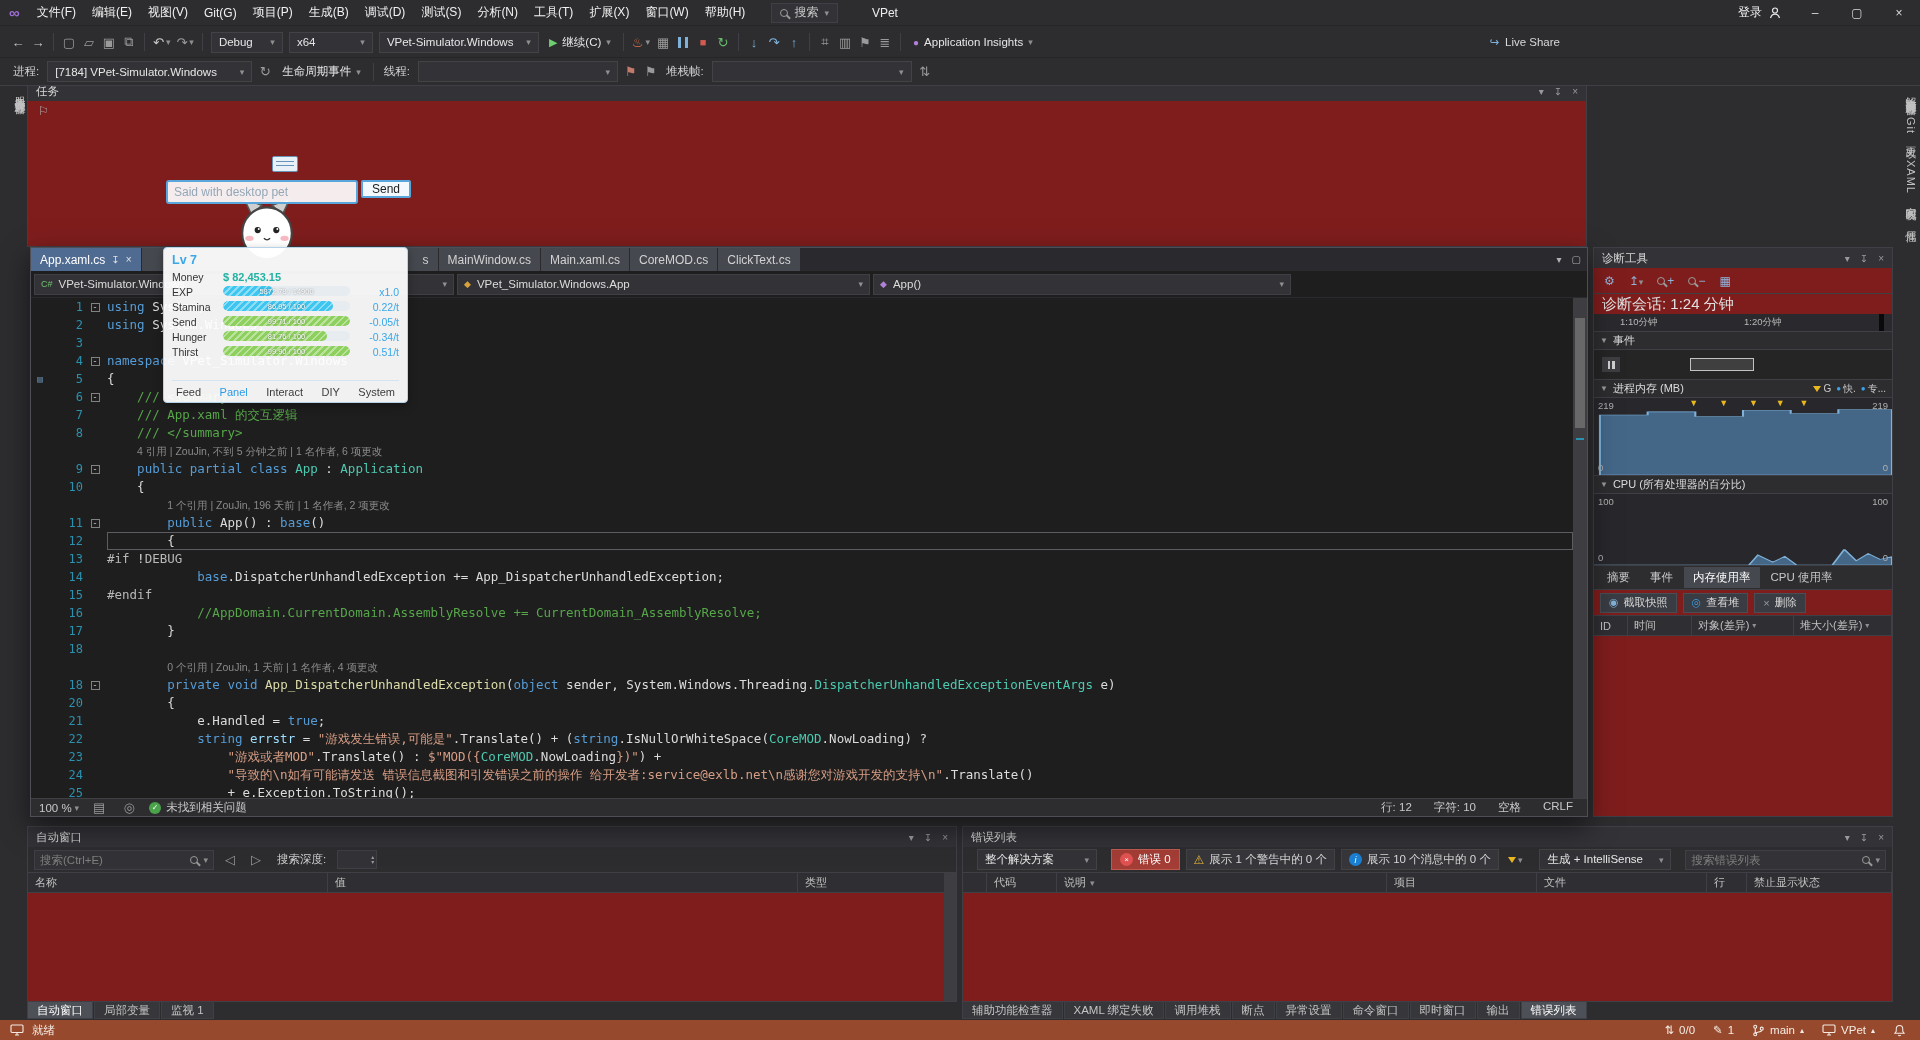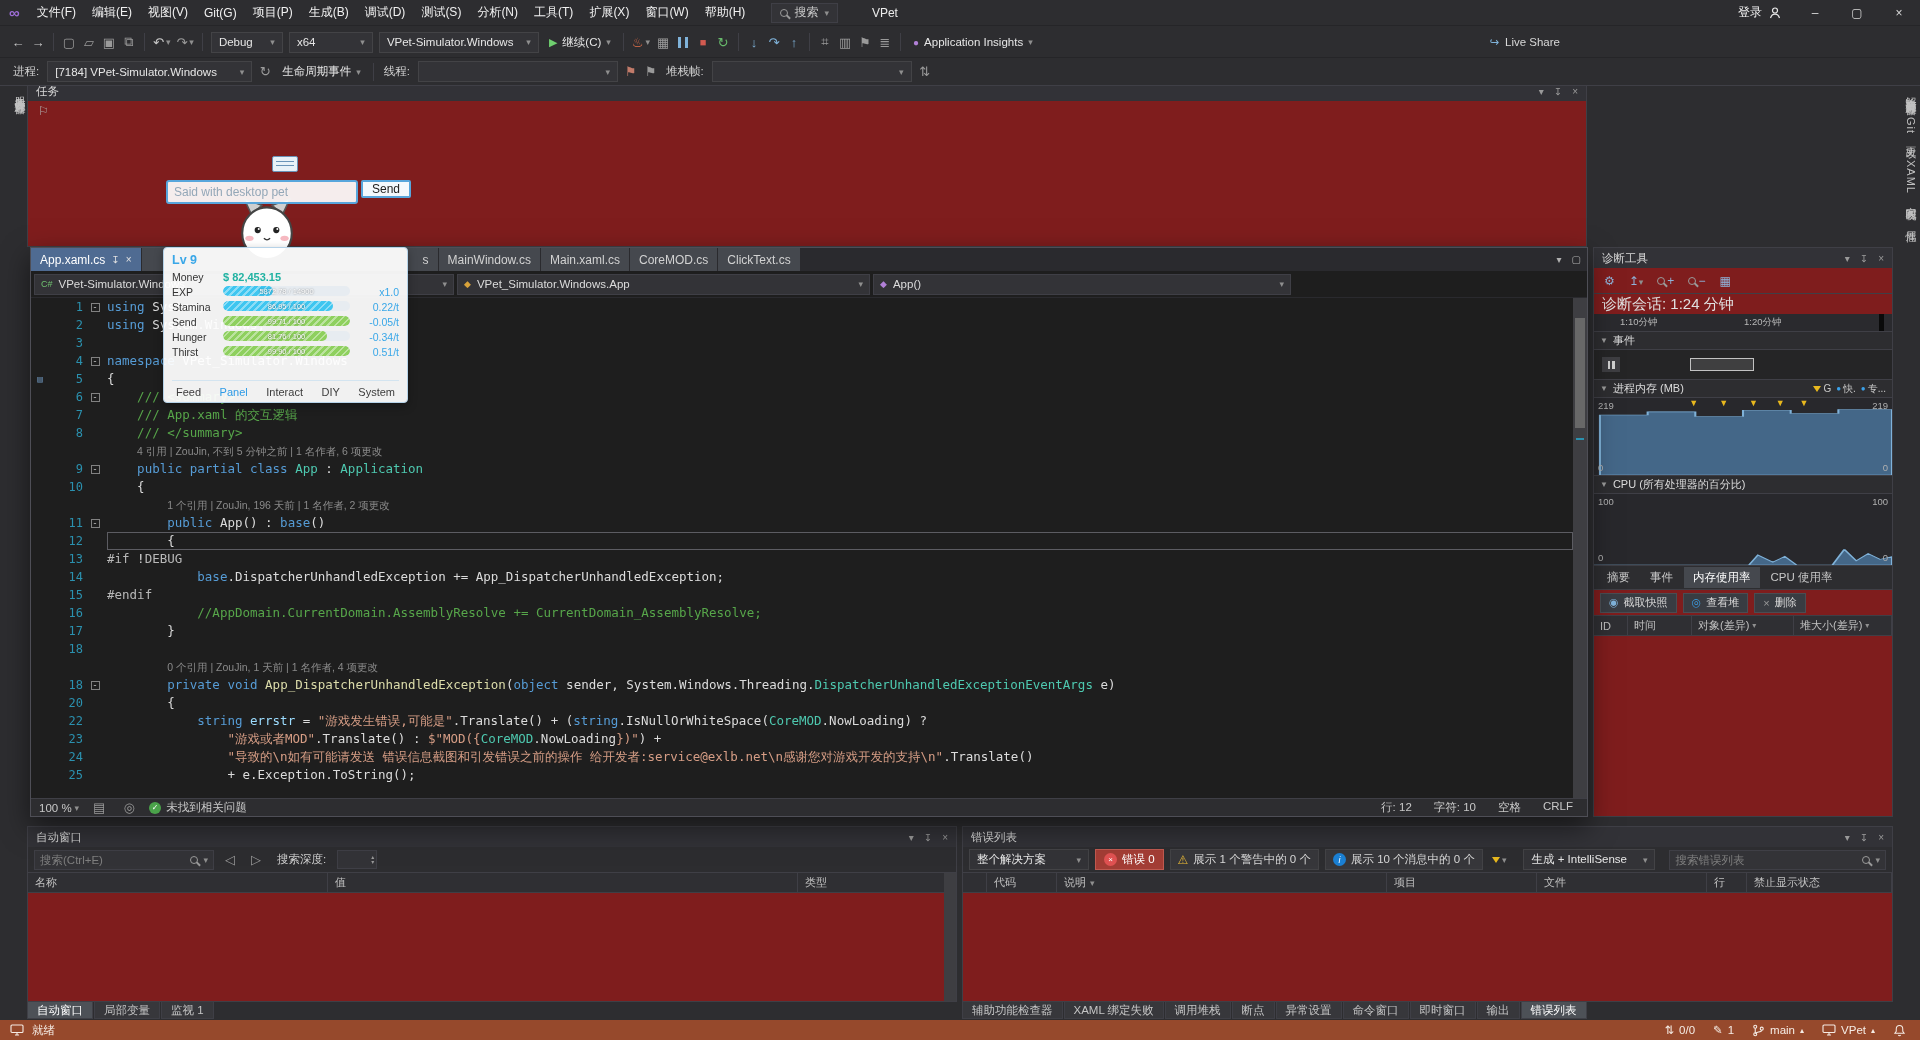--- a/index.html
+++ b/index.html
@@ -510,20 +510,26 @@
           <span class="ctext"><span class="tk-p">        </span><span class="tk-k">private</span><span class="tk-p"> </span><span class="tk-k">void</span><span class="tk-p"> </span><span class="tk-m">App_DispatcherUnhandledException</span><span class="tk-p">(</span><span class="tk-k">object</span><span class="tk-p"> sender, System.Windows.Threading.</span><span class="tk-t">DispatcherUnhandledExceptionEventArgs</span><span class="tk-p"> e)</span></span>
         </div>
         <div class="code-row">
           <span class="bpm"></span>
           <span class="lnum">20</span>
           <span class="foldc"></span>
           <span class="ctext"><span class="tk-p">        {</span></span>
         </div>
         <div class="code-row">
           <span class="bpm"></span>
+          <span class="lnum">21</span>
+          <span class="foldc"></span>
+          <span class="ctext"><span class="tk-p">            e.Handled = </span><span class="tk-k">true</span><span class="tk-p">;</span></span>
+        </div>
+        <div class="code-row">
+          <span class="bpm"></span>
           <span class="lnum">22</span>
           <span class="foldc"></span>
           <span class="ctext"><span class="tk-p">            </span><span class="tk-k">string</span><span class="tk-p"> </span><span class="tk-v">errstr</span><span class="tk-p"> = </span><span class="tk-s">"游戏发生错误,可能是"</span><span class="tk-p">.Translate() + (</span><span class="tk-k">string</span><span class="tk-p">.IsNullOrWhiteSpace(</span><span class="tk-t">CoreMOD</span><span class="tk-p">.NowLoading) ?</span></span>
         </div>
         <div class="code-row">
           <span class="bpm"></span>
           <span class="lnum">23</span>
           <span class="foldc"></span>
           <span class="ctext"><span class="tk-p">                </span><span class="tk-s">"游戏或者MOD"</span><span class="tk-p">.Translate() : </span><span class="tk-s">$"MOD({</span><span class="tk-t">CoreMOD</span><span class="tk-p">.NowLoading</span><span class="tk-s">})"</span><span class="tk-p">) +</span></span>
         </div>
@@ -704,21 +710,21 @@
 <div id="errlist" class="panel">
   <div class="ptitle">
     <span>错误列表</span>
     <span class="pticons">
       <span>▾</span>
       <span>↧</span>
       <span>×</span>
     </span>
   </div>
   <div class="pan-toolbar">
-    <div class="tdrop w120" style="margin:0">
+    <div class="tdrop w120" style="margin:8px">
         <span>整个解决方案</span>
         <i class="chev">▾</i>
       </div>
     <div class="errbtn">
         <span class="err-ic">×</span>
         <span>错误 0</span>
       </div>
     <div class="filtbtn">
         <span class="warn-ic">⚠</span>
         <span>展示 1 个警告中的 0 个</span>
@@ -820,21 +826,21 @@
   <ellipse cx="28" cy="36" rx="24" ry="25" fill="#ffffff" stroke="#444" stroke-width="2"></ellipse>
   <circle cx="19" cy="33" r="3" fill="#222"></circle>
   <circle cx="37" cy="33" r="3" fill="#222"></circle>
   <circle cx="20" cy="32" r="1" fill="#fff"></circle>
   <circle cx="38" cy="32" r="1" fill="#fff"></circle>
   <ellipse cx="11" cy="41" rx="4" ry="2.5" fill="#f6b8c0"></ellipse>
   <ellipse cx="45" cy="41" rx="4" ry="2.5" fill="#f6b8c0"></ellipse>
   <path d="M25 41 q3 3 6 0" stroke="#333" stroke-width="1.3" fill="none"></path>
 </svg>
 <div id="pet-panel">
-  <div id="pet-level">Lv 9</div>
+  <div id="pet-level">Lv 7</div>
   <div id="pet-stats">
       <div class="pstat">
         <span class="plabel">Money</span>
         <span class="pmoney">$ 82,453.15</span>
       </div>
       <div class="pstat">
         <span class="plabel">EXP</span>
         <div class="pbar">
           <div class="pfill" style="width: 39.4%; background-color: rgb(63, 198, 240);"></div>
           <span class="pbartext">5872.78 / 14900</span>

